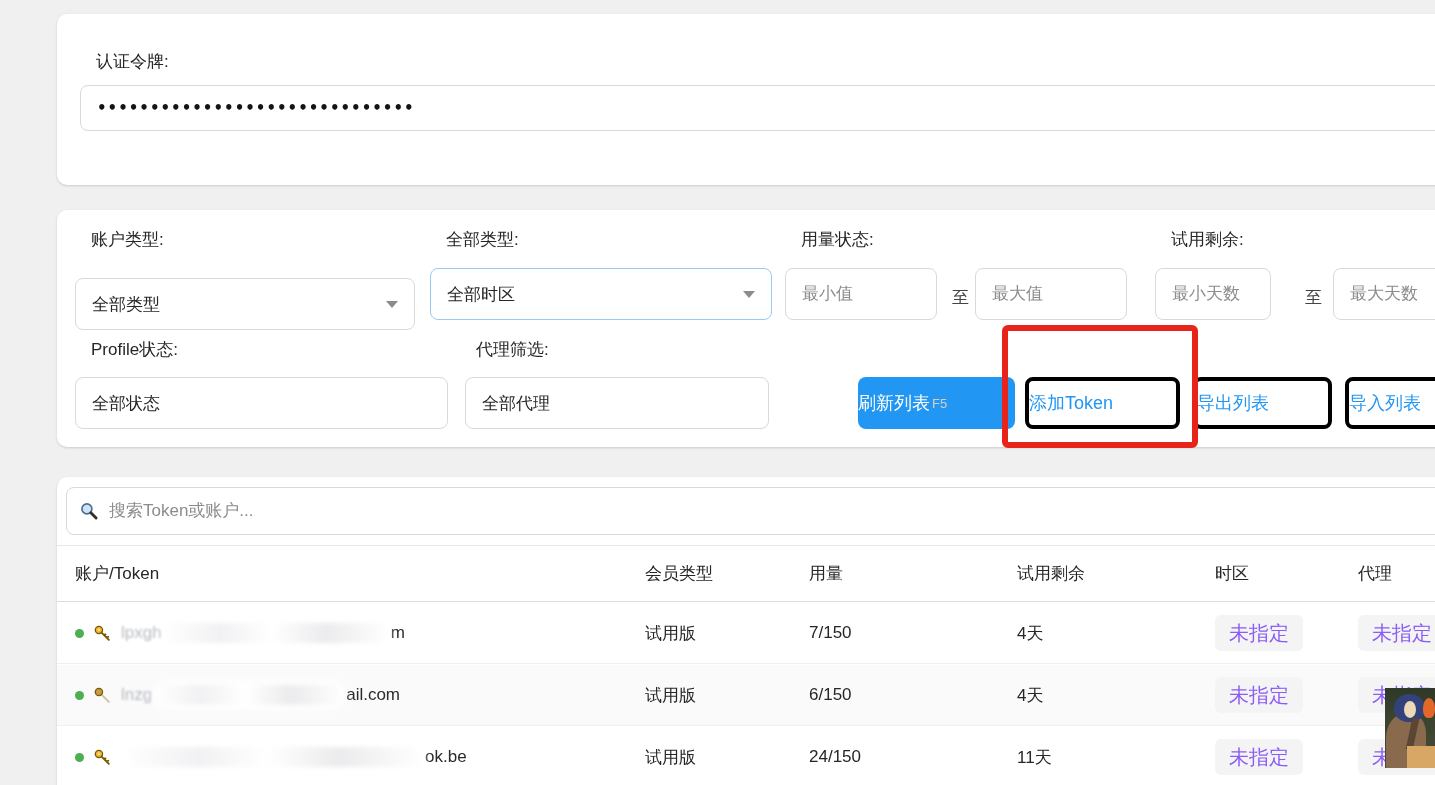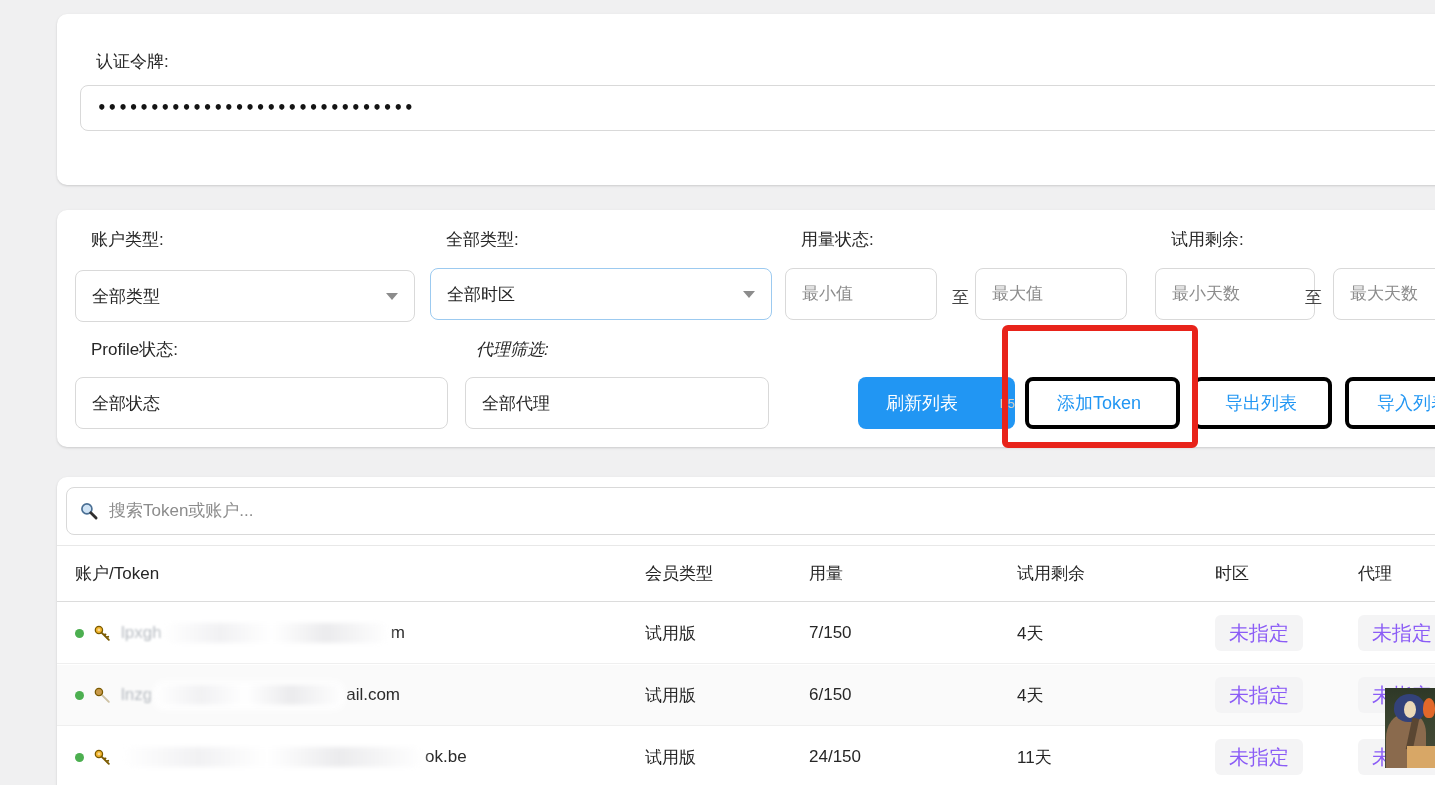--- a/index.html
+++ b/index.html
@@ -14,21 +14,21 @@
            box-sizing:border-box;display:flex;align-items:center;padding:0 16px;font-size:17px;color:#262626;}
   .control.focused{border-color:#9ccaf0;}
   .select{cursor:pointer;}
   .select .arrow{position:absolute;right:16px;top:22px;width:0;height:0;
                  border-left:6px solid transparent;border-right:6px solid transparent;border-top:7px solid #8c8c8c;}
   input.control{padding:0 16px;}
   input.control::placeholder{color:#8c8c8c;opacity:1;}
   .sep{position:absolute;font-size:17px;color:#444;}
 
   .btn{position:absolute;height:52px;border-radius:8px;font-size:18px;display:flex;align-items:center;
-       justify-content:space-between;box-sizing:border-box;cursor:pointer;white-space:nowrap;padding-left:28px;}
+       justify-content:flex-start;box-sizing:border-box;cursor:pointer;white-space:nowrap;}
   .btn-primary{background:#2196f3;color:#fff;border:none;}
   .btn-outline{background:#fff;color:#2196f3;border:4px solid #000000;}
   .kbd-hint{font-size:13px;color:#d8cfc5;margin-left:2px;}
 
   #search-box{position:absolute;left:9px;top:10px;width:1550px;height:48px;border:1px solid #d9d9d9;border-radius:8px;
               box-sizing:border-box;display:flex;align-items:center;padding:0 12px;background:#fff;}
   #search-box input{border:none;outline:none;flex:1;font-size:17px;color:#262626;margin-left:8px;
                     font-family:"Liberation Sans","DejaVu Sans",sans-serif;}
   #search-box input::placeholder{color:#8c8c8c;opacity:1;}
 
@@ -77,39 +77,39 @@
     <div class="f-label" id="auth-label">认证令牌:</div>
     <div class="control" id="auth-input">••••••••••••••••••••••••••••••</div>
   </div>
 
   <div class="card" id="card-filter">
     <div class="f-label" style="left:18px;top:18px;">账户类型:</div>
     <div class="f-label" style="left:373px;top:18px;">全部类型:</div>
     <div class="f-label" style="left:728px;top:18px;">用量状态:</div>
     <div class="f-label" style="left:1098px;top:18px;">试用剩余:</div>
 
-    <div class="control select" style="left:18px;top:60px;width:340px;">
+    <div class="control select" style="left:18px;top:68px;width:340px;">
       <span>全部类型</span>
       <span class="arrow"></span>
     </div>
     <div class="control select focused" style="left:373px;top:58px;width:342px;">
       <span>全部时区</span>
       <span class="arrow"></span>
     </div>
 
     <input class="control" style="left: 728px; top: 58px; width: 152px;" placeholder="最小值">
     <div class="sep" style="left:895px;top:76px;">至</div>
     <input class="control" style="left: 918px; top: 58px; width: 152px;" placeholder="最大值">
 
-    <input class="control" style="left: 1098px; top: 58px; width: 160px;" placeholder="最小天数">
+    <input class="control" style="left: 1098px; top: 58px; width: 116px;" placeholder="最小天数">
     <div class="sep" style="left:1248px;top:76px;">至</div>
     <input class="control" style="left: 1276px; top: 58px; width: 170px;" placeholder="最大天数">
 
     <div class="f-label" style="left:18px;top:128px;">Profile状态:</div>
-    <div class="f-label" style="left:403px;top:128px;font-style:italic;">代理筛选:</div>
+    <div class="f-label" style="left:403px;top:128px;">代理筛选:</div>
 
     <div class="control select" style="left:18px;top:167px;width:373px;">
       <span>全部状态</span>
       <span class="arrow" style="top:189px;"></span>
     </div>
     <div class="control select" style="left:408px;top:167px;width:304px;">
       <span>全部代理</span>
       <span class="arrow" style="top:189px;"></span>
     </div>
 

